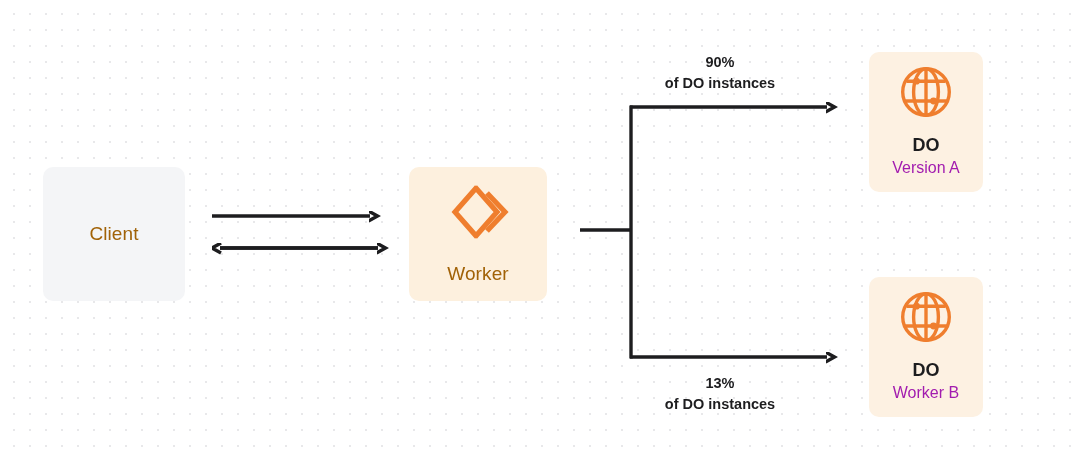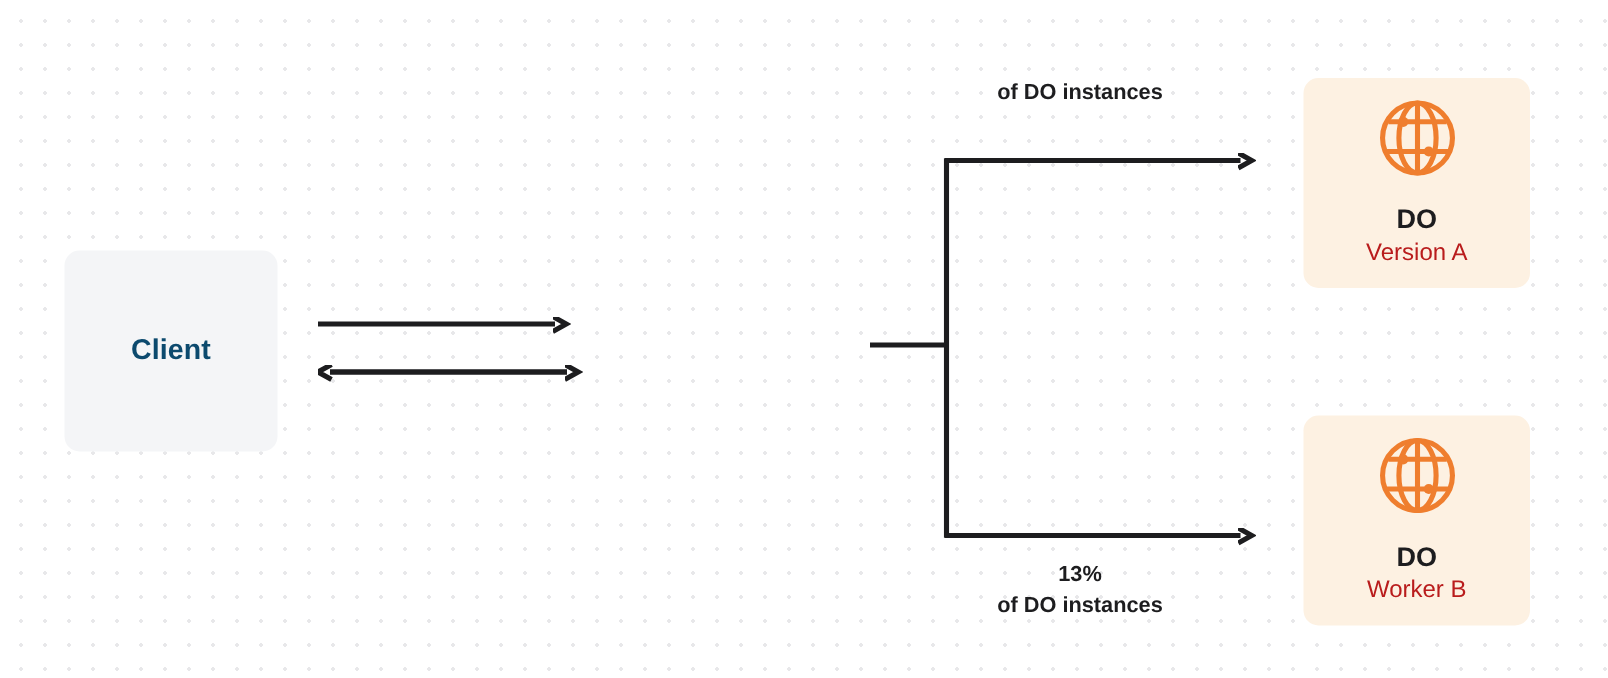--- a/index.html
+++ b/index.html
@@ -38,43 +38,43 @@
   }
   .node-worker {
     left: 409px;
     top: 167px;
     width: 138px;
     height: 134px;
     background: #fdf0de;
   }
   .node-do {
     left: 869px;
-    width: 151px;
+    width: 114px;
     height: 140px;
     background: #fdf1e2;
   }
   .node-do-a { top: 52px; }
   .node-do-b { top: 277px; }
 
   .node-title {
     font-size: 19px;
-    font-weight: bold;
-    color: #0c4a6e;
+    font-weight: normal;
+    color: #a16207;
     letter-spacing: 0.1px;
   }
   .node-title-sm {
     font-size: 18px;
     font-weight: bold;
     color: #1d1d1f;
     line-height: 1.2;
   }
   .node-sub {
     font-size: 16px;
     font-weight: normal;
-    color: #b91c1c;
+    color: #a21caf;
     line-height: 1.35;
   }
 
   .worker-icon { margin-bottom: 18px; }
   .do-icon { margin-bottom: 12px; }
 
   
   .edge-layer {
     position: absolute;
     left: 0;
@@ -129,32 +129,46 @@
     <g>
       <line x1="630" y1="107" x2="827" y2="107" stroke="#1d1d1f" stroke-width="3.4" marker-end="url(#arrowRight)"></line>
     </g>
 
     <g>
       <line x1="630" y1="357" x2="827" y2="357" stroke="#1d1d1f" stroke-width="3.4" marker-end="url(#arrowRight)"></line>
     </g>
   </svg>
 
   <div class="edge-label edge-label-top">
+    <div>90%</div>
     <div>of DO instances</div>
   </div>
 
   <div class="edge-label edge-label-bottom">
     <div>13%</div>
     <div>of DO instances</div>
   </div>
 
   <div class="node node-client">
     <div class="node-title">Client</div>
   </div>
 
+  <div class="node node-worker">
+    <div class="worker-icon">
+      <svg width="62" height="58" viewBox="0 0 62 58">
+
+        <path d="M30 4 L8 29 L30 54" fill="none" stroke="#ef7e2e" stroke-width="5.2" stroke-linejoin="miter" stroke-linecap="butt"></path>
+
+        <path d="M28 4 L50 29 L28 54" fill="none" stroke="#ef7e2e" stroke-width="5.2" stroke-linejoin="miter" stroke-linecap="butt"></path>
+
+        <path d="M40 10 L58 29 L40 48" fill="none" stroke="#ef7e2e" stroke-width="5.2" stroke-linejoin="miter" stroke-linecap="butt"></path>
+      </svg>
+    </div>
+    <div class="node-title">Worker</div>
+  </div>
 
   <div class="node node-do node-do-a">
     <div class="do-icon">
       <svg width="54" height="54" viewBox="0 0 54 54">
         <circle cx="27" cy="27" r="23.3" fill="none" stroke="#ef7e2e" stroke-width="3.4"></circle>
         <line x1="27" y1="3.7" x2="27" y2="50.3" stroke="#ef7e2e" stroke-width="3.4"></line>
         <line x1="7.6" y1="16.2" x2="46.4" y2="16.2" stroke="#ef7e2e" stroke-width="3.4"></line>
         <line x1="6.0" y1="36.0" x2="48.0" y2="36.0" stroke="#ef7e2e" stroke-width="3.4"></line>
         <ellipse cx="27" cy="27" rx="12.4" ry="23.3" fill="none" stroke="#ef7e2e" stroke-width="3.4"></ellipse>
         <circle cx="17.5" cy="16.2" r="3.4" fill="#ef7e2e"></circle>

